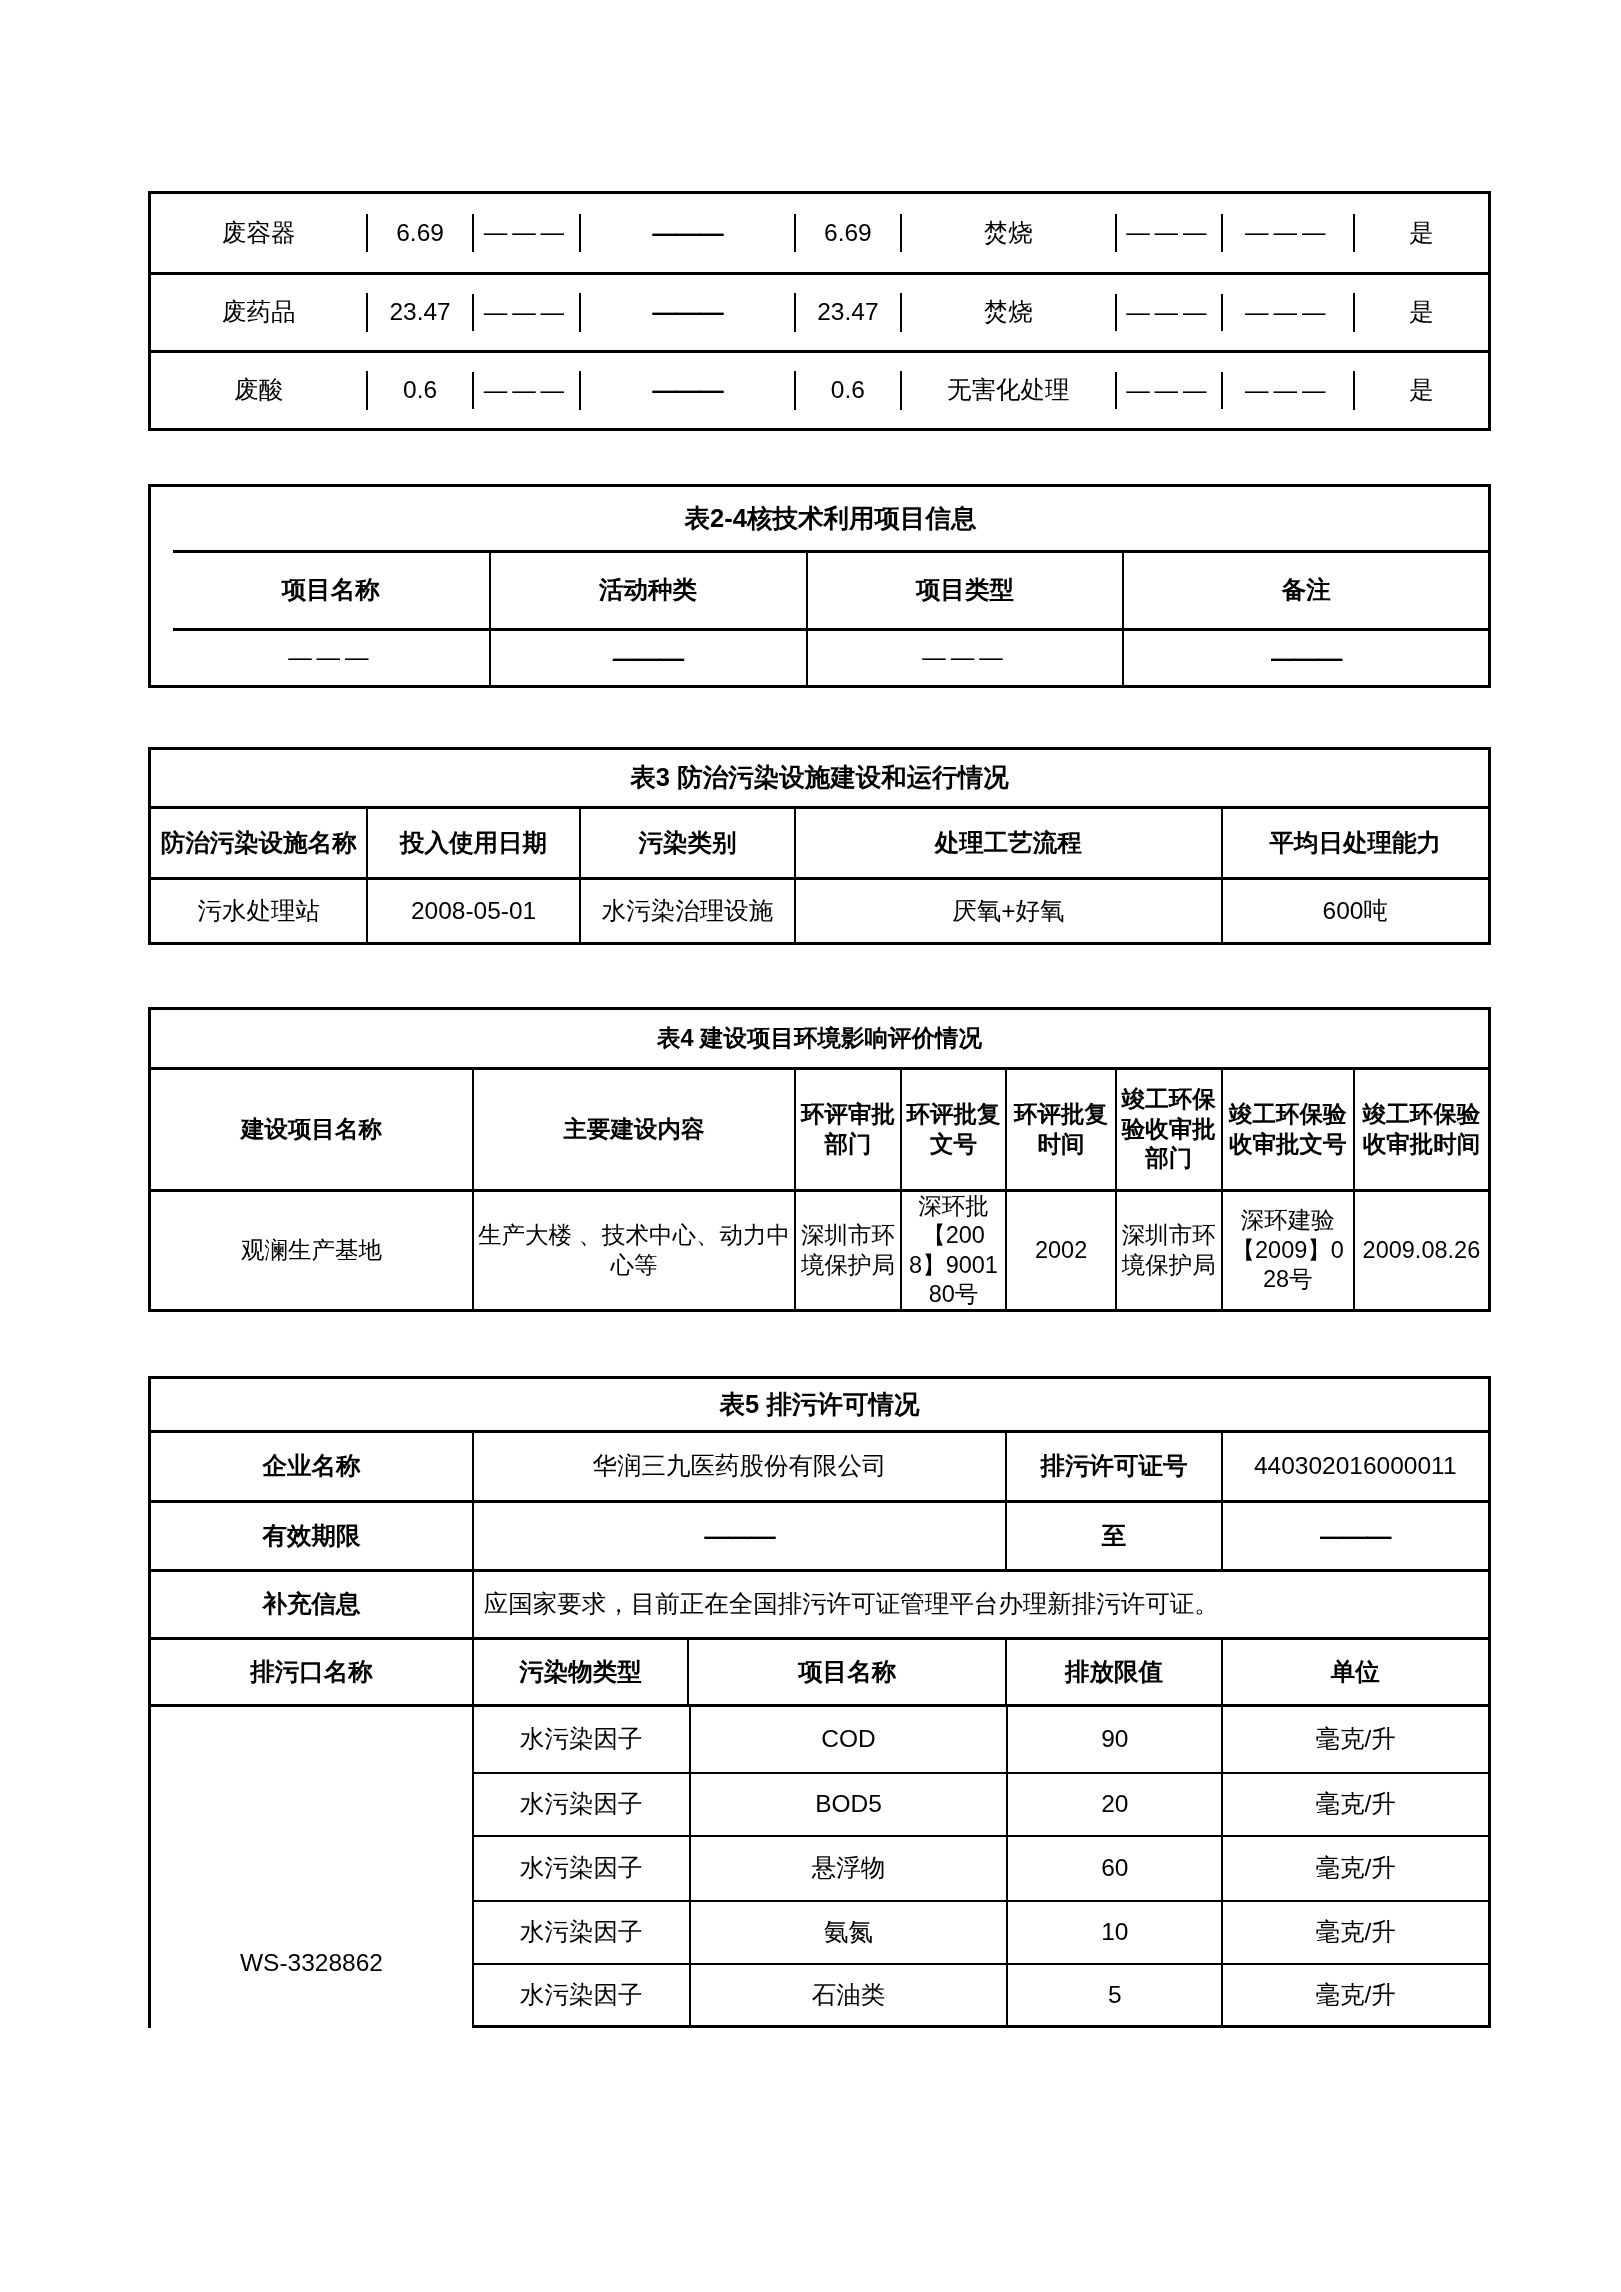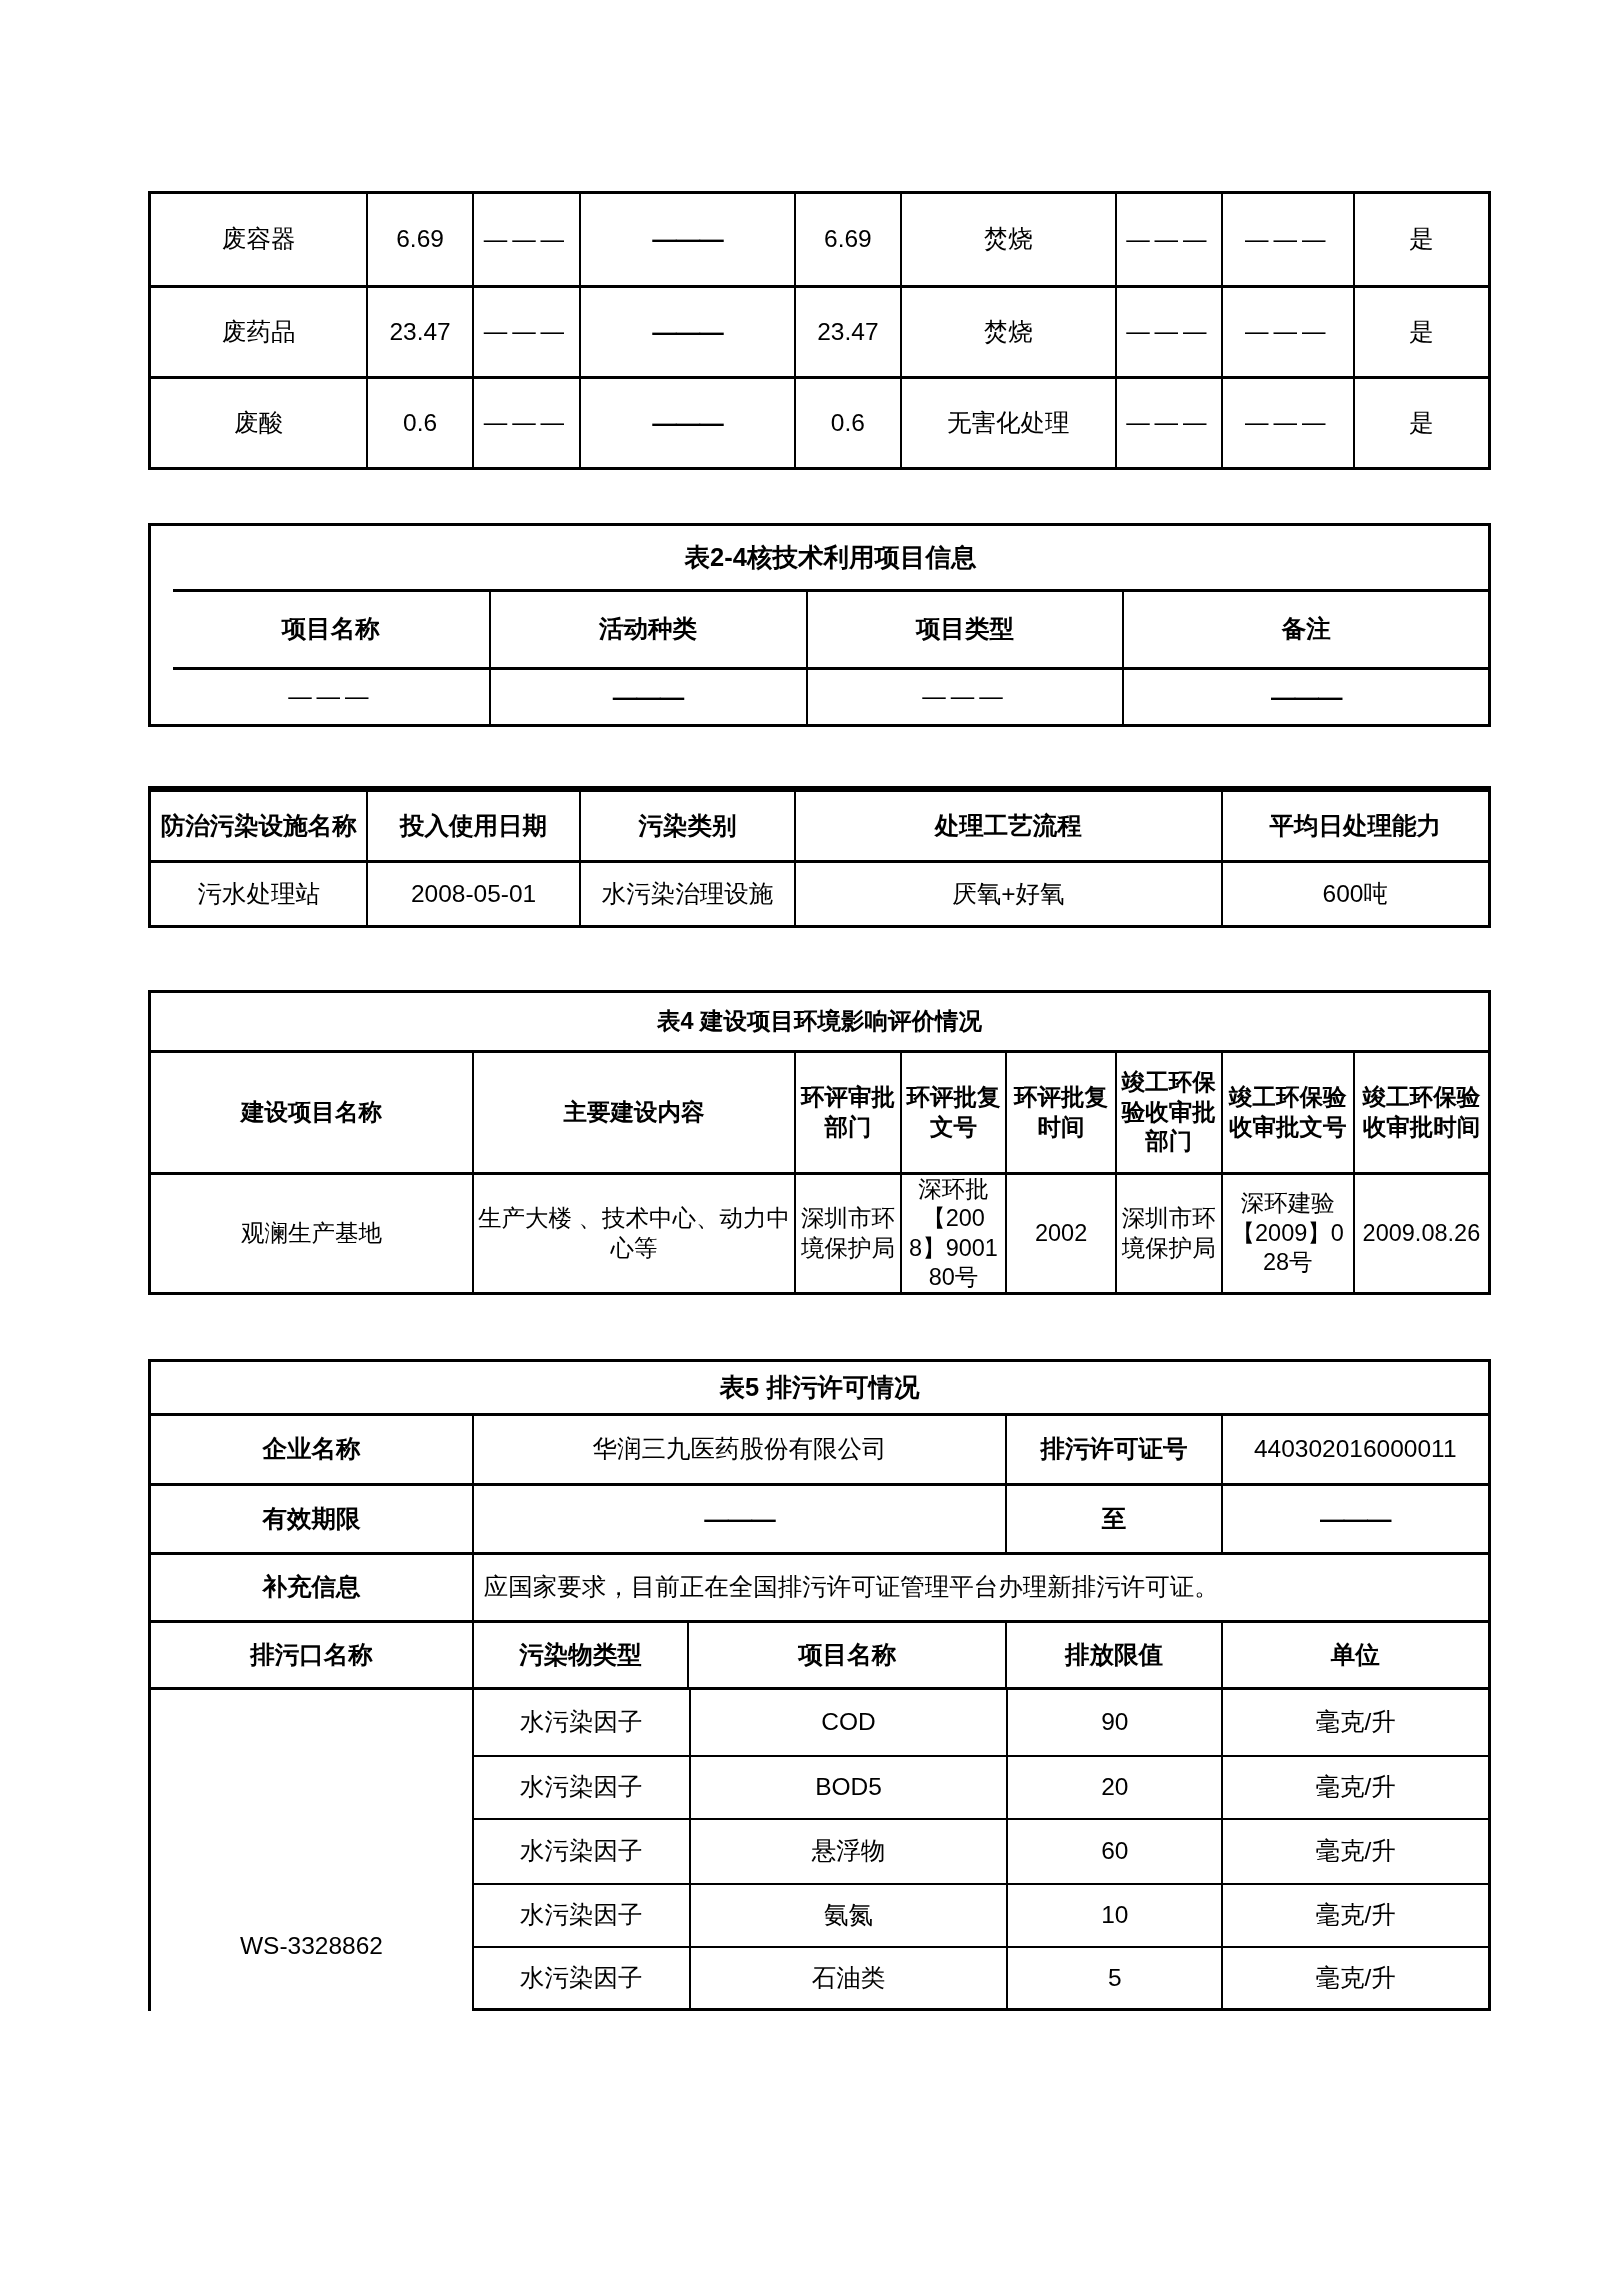--- a/index.html
+++ b/index.html
@@ -21,21 +21,21 @@
   }
   .td + .td{border-left:2px solid #000;}
   .hd{font-weight:bold;}
   .title{font-size:25.5px;font-weight:bold;}
   .left-align{justify-content:flex-start;text-align:left;padding-left:9.8px;}
   .dash-gap{letter-spacing:4.9px;font-size:23.5px;}
   .dash-solid{font-weight:bold;letter-spacing:-1px;}
   .break-all{word-break:break-all;}
   
   .t1{margin-top:191px;}
-  .t1 .tr{height:91px;}
+  .t1 .tr{height:78px;align-items:center;}
   
   .t2{margin-top:53px;padding-left:22px;}
   
   .t3{margin-top:59px;}
   
   .t4{margin-top:62px;}
   .t4 .td{font-size:23.5px;padding:3.9px 2.9px;}
   
   .t5{margin-top:64px;border-bottom:none;}
   .t5-lower{display:flex;align-items:stretch;border-top:3.9px solid #000;}
@@ -102,20 +102,23 @@
     </div>
     <div class="tr sep4" style="height:57px">
       <div class="td dash-gap" style="width:24.0%">———</div>
       <div class="td dash-solid" style="width:24.1%">———</div>
       <div class="td dash-gap" style="width:24.1%">———</div>
       <div class="td dash-solid" style="width:27.8%">———</div>
     </div>
   </div>
 
   <div class="tbl t3">
+    <div class="tr" style="height:56px">
+      <div class="td title" style="width:100%">表3 防治污染设施建设和运行情况</div>
+    </div>
     <div class="tr sep4" style="height:71px">
       <div class="td hd" style="width:16.1%">防治污染设施名称</div>
       <div class="td hd" style="width:15.9%">投入使用日期</div>
       <div class="td hd" style="width:16.1%">污染类别</div>
       <div class="td hd" style="width:31.9%">处理工艺流程</div>
       <div class="td hd" style="width:20.0%">平均日处理能力</div>
     </div>
     <div class="tr sep4" style="height:65px">
       <div class="td" style="width:16.1%">污水处理站</div>
       <div class="td" style="width:15.9%">2008-05-01</div>

